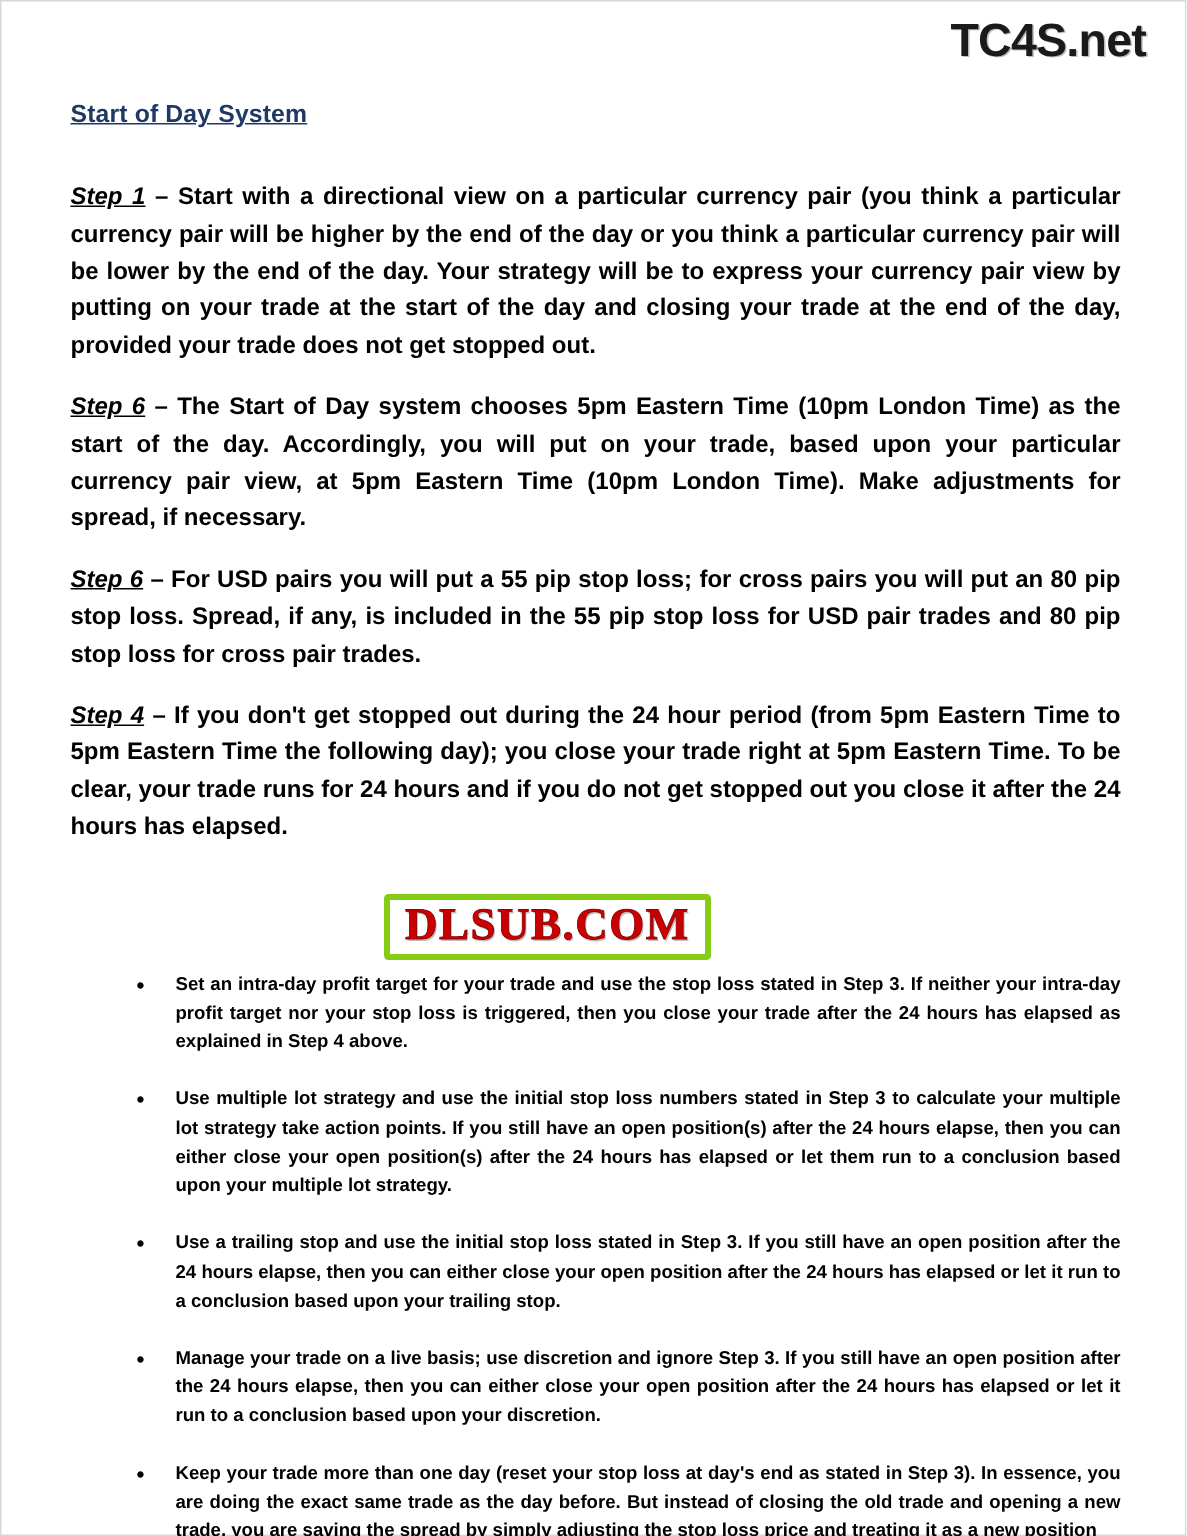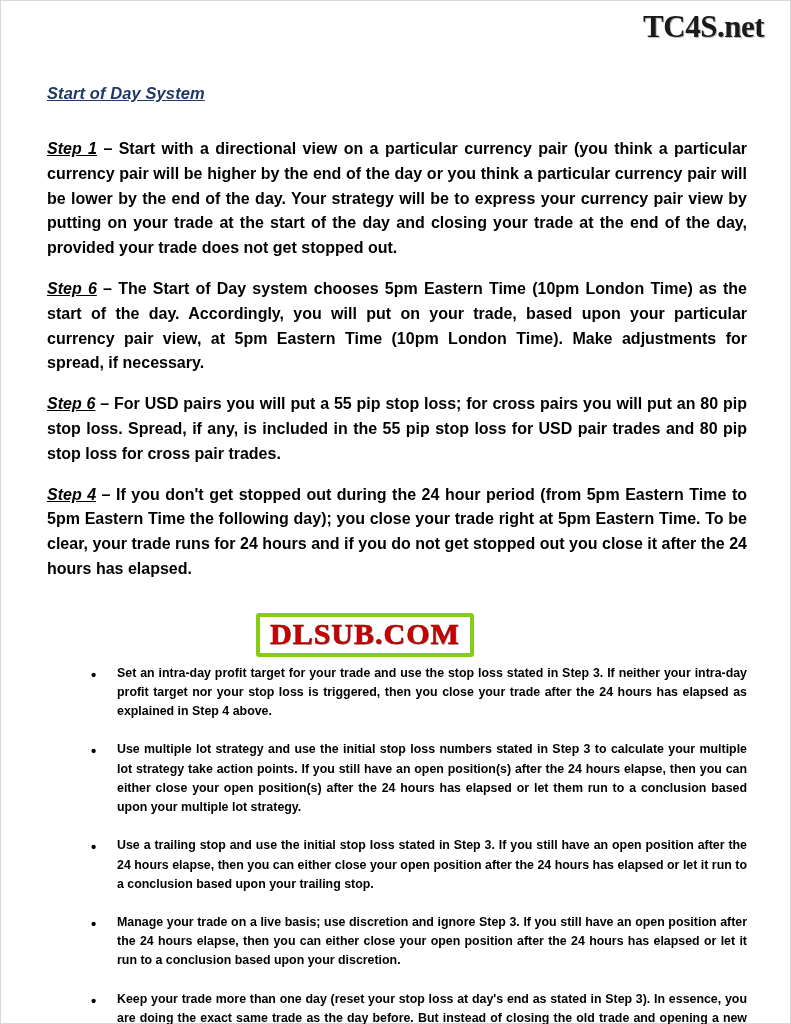--- a/index.html
+++ b/index.html
@@ -21,41 +21,40 @@
     width: 791px;
     height: 1024px;
     background: #ffffff;
     border: 1px solid #d8d8d8;
     box-sizing: border-box;
   }
   .watermark-top {
     position: absolute;
     right: 26px;
     top: 8px;
-    font-family: Liberation Serif, serif;
+    font-family: Liberation Sans, sans-serif;
     font-weight: bold;
     font-size: 31px;
     color: #1a1a1a;
     letter-spacing: -0.5px;
     text-shadow: 1px 1px 0 #bdbdbd;
   }
   .content {
     position: absolute;
     left: 46px;
     top: 66px;
     width: 700px;
   }
   h1.doc-title {
     font-size: 16.5px;
     font-weight: bold;
     color: #1f3864;
     text-decoration: underline;
-    margin: 17px 0 34px 0;
+    margin: 0 0 34px 0;
     letter-spacing: 0.1px;
-    font-style: italic;
   }
   .sub-heading {
     font-size: 12.4px;
     font-weight: bold;
     font-style: italic;
     color: #c00000;
     text-decoration: underline;
     margin: 0 0 17px 0;
   }
   p.step {

